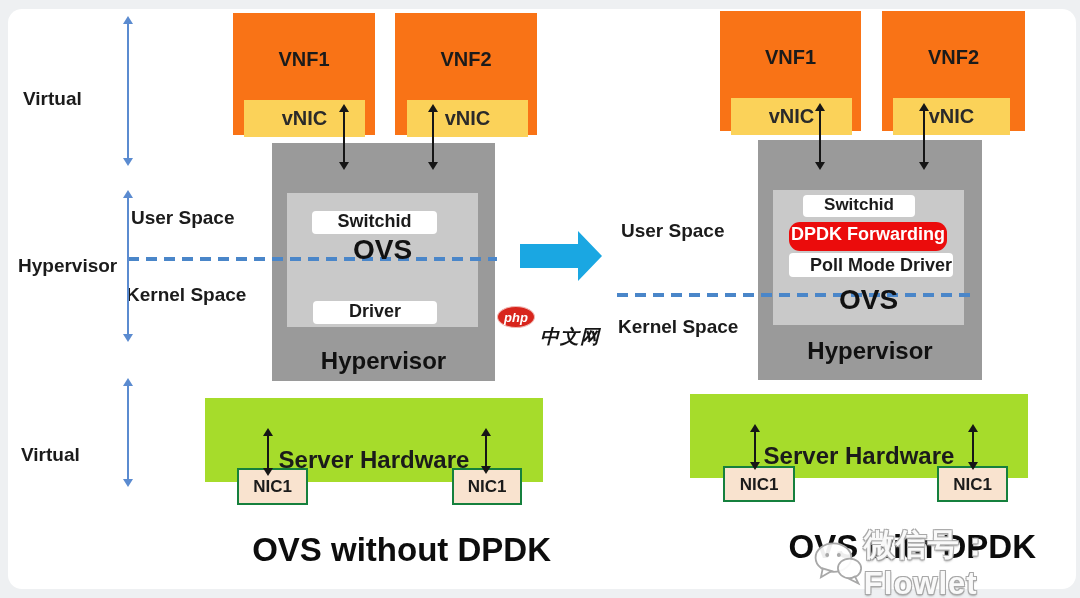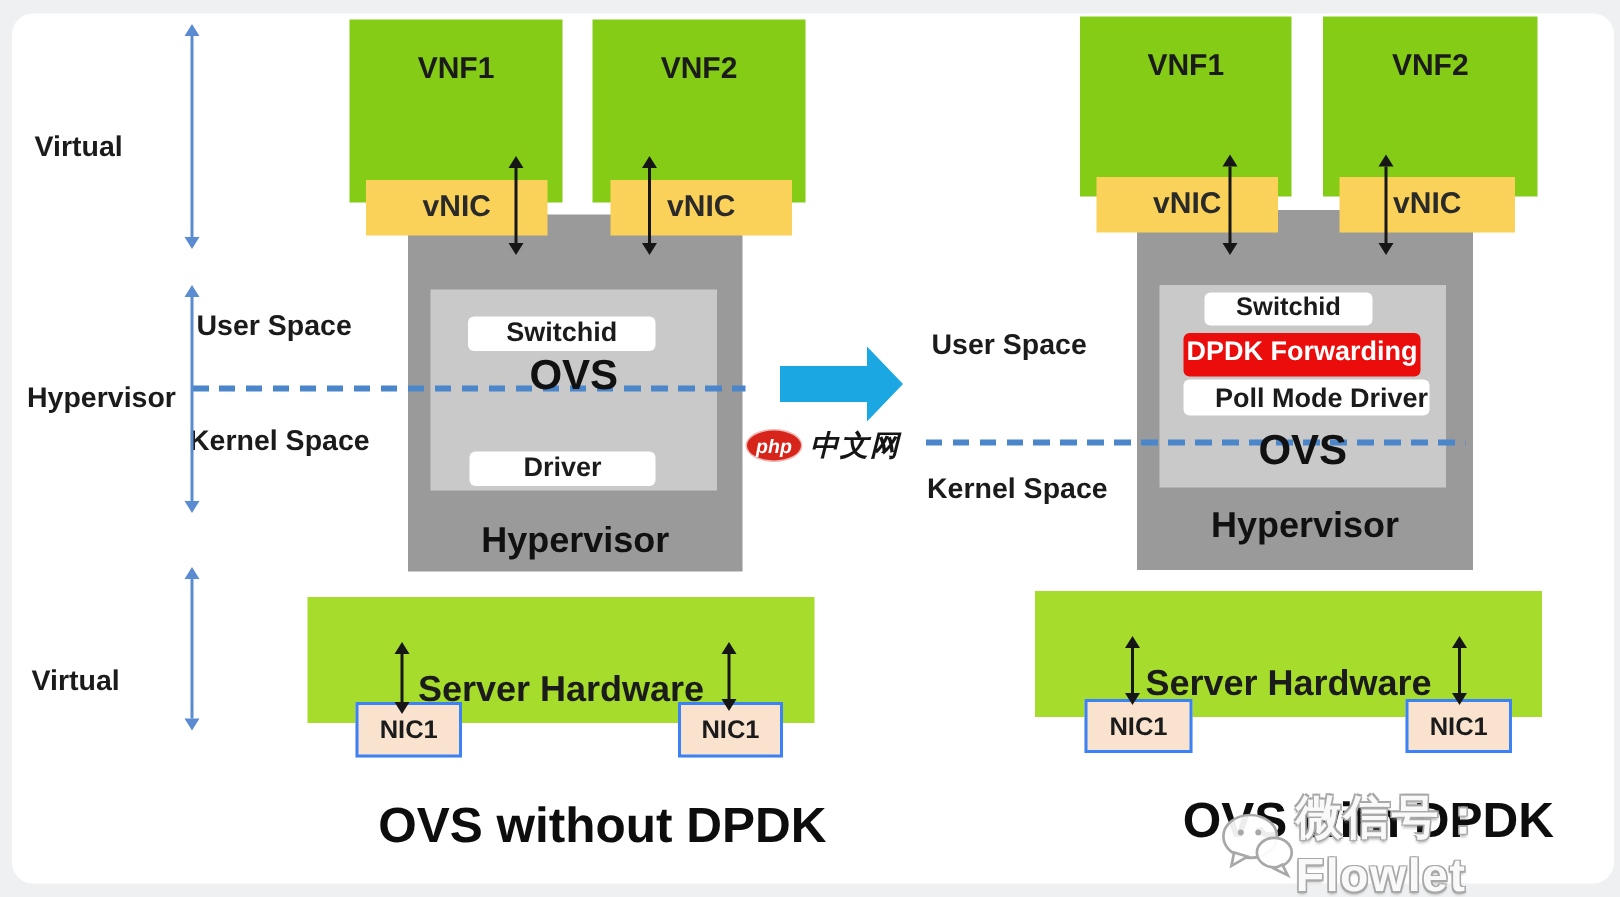--- a/index.html
+++ b/index.html
@@ -24,46 +24,46 @@
     border:5px solid transparent; border-bottom:0; border-top:8px solid var(--arrow-blue,#5b8bd0); }
 
   
   .varrow-k { width:2px; background:#161616; }
   .varrow-k::before { content:""; position:absolute; top:-8px; left:-4px;
     border:5px solid transparent; border-top:0; border-bottom:8px solid #161616; }
   .varrow-k::after { content:""; position:absolute; bottom:-8px; left:-4px;
     border:5px solid transparent; border-bottom:0; border-top:8px solid #161616; }
 
   .box { position:absolute; }
-  .vnf { background:#84cc16; text-align:center; font-weight:bold; font-size:20px; padding-top:22px; z-index:5; }
+  .vnf { background:#f97316; text-align:center; font-weight:bold; font-size:20px; padding-top:35px; z-index:5; }
   .vnic { background:var(--vnic-yellow,#fbd259); z-index:10; text-align:center; font-weight:bold; font-size:20px;
-          color:#2a2a2a; line-height:37px;margin-top:20px; }
+          color:#2a2a2a; line-height:37px; }
   .hypbox { background:#9a9a9a; z-index:4; }
   .ovsinner { background:#c9c9c9; z-index:6; }
   .chip { position:absolute; background:#ffffff; border-radius:4px; z-index:12; text-align:center;
           font-weight:bold; font-size:18px; color:#1b1b1b; }
   .chip-red { background:var(--dpdk-red,#eb0c0c); color:#ffffff; }
   .ovs-t { position:absolute; z-index:14; text-align:center; font-weight:bold; font-size:28px; color:#111; }
   .hyp-t { position:absolute; z-index:8; text-align:center; font-weight:bold; font-size:24px; color:#111; }
   .space-t { font-size:19px; z-index:20; }
   .dash { position:absolute; height:4px; z-index:13;
     background:repeating-linear-gradient(90deg, var(--dash-blue,#4a86c9) 0 11px, transparent 11px 18px); }
   .green { background:var(--hw-green,#a6dc2b); z-index:5; text-align:center; font-weight:bold; font-size:24px; }
   .green .gt { line-height:84px;margin-top:20px; }
-  .nic { background:#f9e3cf; border:2px solid #3b82f6; z-index:8; text-align:center;
+  .nic { background:#f9e3cf; border:2px solid #15803d; z-index:8; text-align:center;
          font-weight:bold; font-size:17px; line-height:33px; }
   .caption { position:absolute; font-weight:bold; font-size:33px; color:#0d0d0d; text-align:right; z-index:15; }
 
   .bigarrow { position:absolute; z-index:18; }
 
   .phplogo { position:absolute; z-index:18; display:flex; align-items:center; gap:5px; }
   .php-oval { display:inline-block; width:38px; height:22px; background:#d8251c; border-radius:50%;
     color:#fff; font-weight:bold; font-style:italic; font-size:13px; text-align:center; line-height:21px;
     border:1px solid #f0b9b5; }
-  .php-cn { font-weight:bold; font-style:italic; font-size:19px; color:#151515; letter-spacing:1px; }
+  .php-cn { font-weight:bold; font-style:italic; font-size:19px; color:#151515; letter-spacing:1px;margin-top:40px; }
 
   .watermark { position:absolute; z-index:40; display:flex; align-items:center; }
   .wm-text { font-size:31px; font-weight:bold; color:rgba(255,255,255,0.93); letter-spacing:1px;
     text-shadow:-1px -1px 0 #a8a8a8, 1px -1px 0 #a8a8a8, -1px 1px 0 #a8a8a8, 1px 1px 0 #a8a8a8, 0 2px 2px rgba(120,120,120,.6); }
 </style>
 </head>
 <body>
 
 <div class="page">
   <div class="card"></div>
@@ -138,21 +138,21 @@
   </div>
   <div class="box vnic" style="left:893px; top:98px; width:117px; height:37px;">
     <span>vNIC</span>
   </div>
 
   <div class="box hypbox" style="left:758px; top:140px; width:224px; height:240px;"></div>
   <div class="box ovsinner" style="left:773px; top:190px; width:191px; height:135px;"></div>
   <div class="chip" style="left:803px; top:195px; width:112px; height:22px; font-size:17px;">
     <span>Switchid</span>
   </div>
-  <div class="chip chip-red" style="left:789px; top:222px; width:158px; height:29px; line-height:25px;">
+  <div class="chip chip-red" style="left:789px; top:222px; width:158px; height:29px; line-height:25px;border-radius:11px;">
     <span>DPDK Forwarding</span>
   </div>
   <div class="chip" style="left:789px; top:253px; width:164px; height:24px; line-height:24px;padding-left:20px;">
     <span>Poll Mode Driver</span>
   </div>
   <div class="ovs-t" style="left:773px; top:284px; width:191px;">OVS</div>
   <div class="hyp-t" style="left:758px; top:337px; width:224px;">Hypervisor</div>
 
   <div class="lbl space-t" style="left:621px; top:220px;">User Space</div>
   <div class="lbl space-t" style="left:618px; top:316px;">Kernel Space</div>

